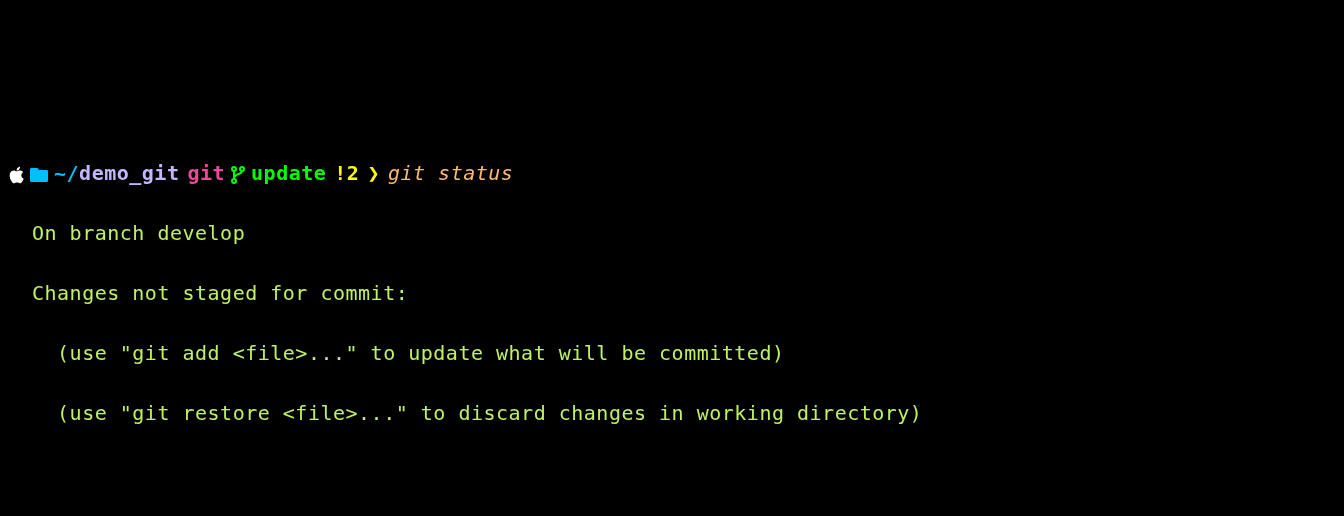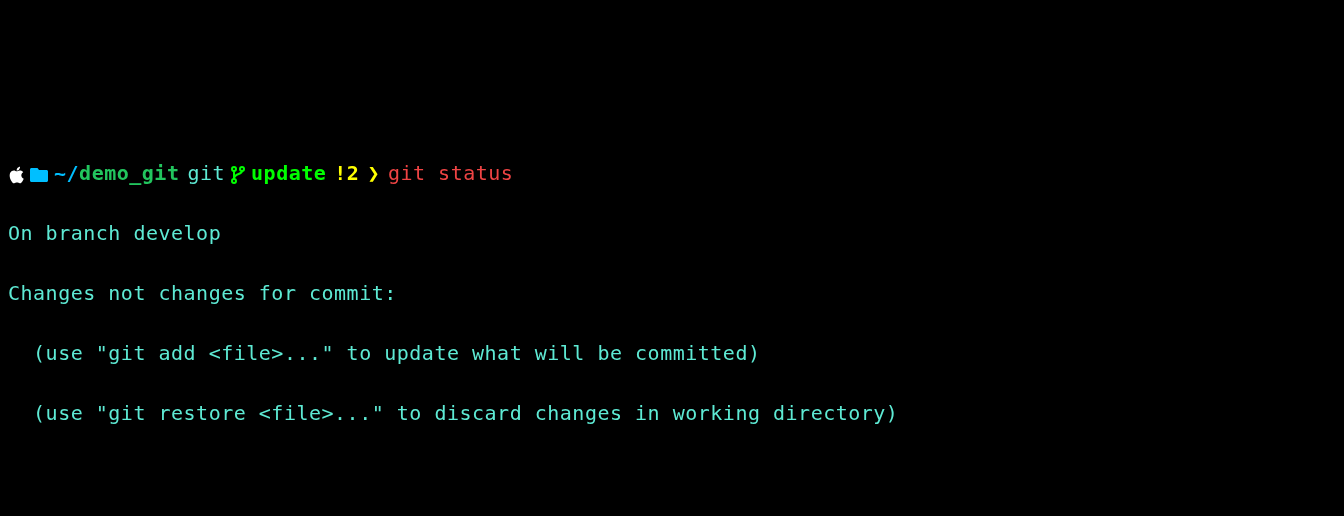--- a/index.html
+++ b/index.html
@@ -28,27 +28,27 @@
     }
     .folder-icon {
       color: #00bfff;
       margin-right: 0.3em;
     }
     .path-tilde {
       color: #00bfff;
       font-weight: bold;
     }
     .path-name {
-      color: #22c55e;
+      color: #c4b5fd;
       font-weight: bold;
       text-align: center;
     }
     .git-label {
-      color: #5eead4;
-      font-weight: normal;
+      color: #ec4899;
+      font-weight: bold;
       margin-left: 0.4em;
     }
     .branch-icon {
       color: #00ff00;
       margin-left: 0.3em;
     }
     .branch-name {
       color: #00ff00;
       font-weight: bold;
       margin-left: 0.3em;
@@ -58,25 +58,27 @@
       font-weight: bold;
       margin-left: 0.4em;
     }
     .prompt-arrow {
       color: #ffff00;
       font-weight: bold;
       margin-left: 0.4em;
       margin-right: 0.4em;
     }
     .command {
-      color: #ef4444;
+      color: #fdba74;
+      font-style: italic;
     }
     .output {
-      color: #5eead4;
+      color: #bef264;
       white-space: pre;
+      margin-left: 24px;
     }
     .modified {
       color: #ff3333;
       white-space: pre;
     }
     svg {
       display: inline-block;
       vertical-align: middle;
     }
   </style>
@@ -90,21 +92,21 @@
           <path d="M13.3 9.5c0-2.2 1.8-3.3 1.9-3.3-1-1.5-2.6-1.7-3.2-1.7-1.3-.1-2.6.8-3.3.8-.7 0-1.7-.8-2.8-.8-1.4 0-2.8.8-3.5 2.1-1.5 2.6-.4 6.5 1.1 8.6.7 1 1.5 2.2 2.7 2.1 1.1 0 1.5-.7 2.8-.7 1.3 0 1.7.7 2.8.7 1.2 0 1.9-1 2.7-2.1.8-1.2 1.2-2.4 1.2-2.4 0 0-2.3-.9-2.4-3.3zm-2.2-6.1c.6-.7 1-1.7.9-2.7-.9 0-1.9.6-2.5 1.3-.5.6-1 1.7-.9 2.6 1 .1 2-.5 2.5-1.2z"></path>
         </svg></span><span class="folder-icon"><svg width="18" height="14" viewBox="0 0 18 14" fill="currentColor">
           <path d="M7.5 0L9 2h7.5c.8 0 1.5.7 1.5 1.5v9c0 .8-.7 1.5-1.5 1.5h-15C.7 14 0 13.3 0 12.5v-11C0 .7.7 0 1.5 0h6z"></path>
         </svg></span><span class="path-tilde">~/</span><span class="path-name">demo_git</span><span class="git-label">git</span><span class="branch-icon"><svg width="14" height="18" viewBox="0 0 14 18" fill="none" stroke="currentColor" stroke-width="2">
           <circle cx="3" cy="3" r="2"></circle>
           <circle cx="11" cy="3" r="2"></circle>
           <circle cx="3" cy="15" r="2"></circle>
           <path d="M3 5v8M11 5c0 4-8 2-8 8"></path>
         </svg></span><span class="branch-name">update</span><span class="modified-count">!2</span><span class="prompt-arrow">❯</span><span class="command">git status</span></div>
 <div class="output">On branch develop</div>
-<div class="output">Changes not changes for commit:</div>
+<div class="output">Changes not staged for commit:</div>
 <div class="output">  (use "git add &lt;file&gt;..." to update what will be committed)</div>
 <div class="output">  (use "git restore &lt;file&gt;..." to discard changes in working directory)</div>
 
 <div class="output"></div>
 
 
 
 
 
 

